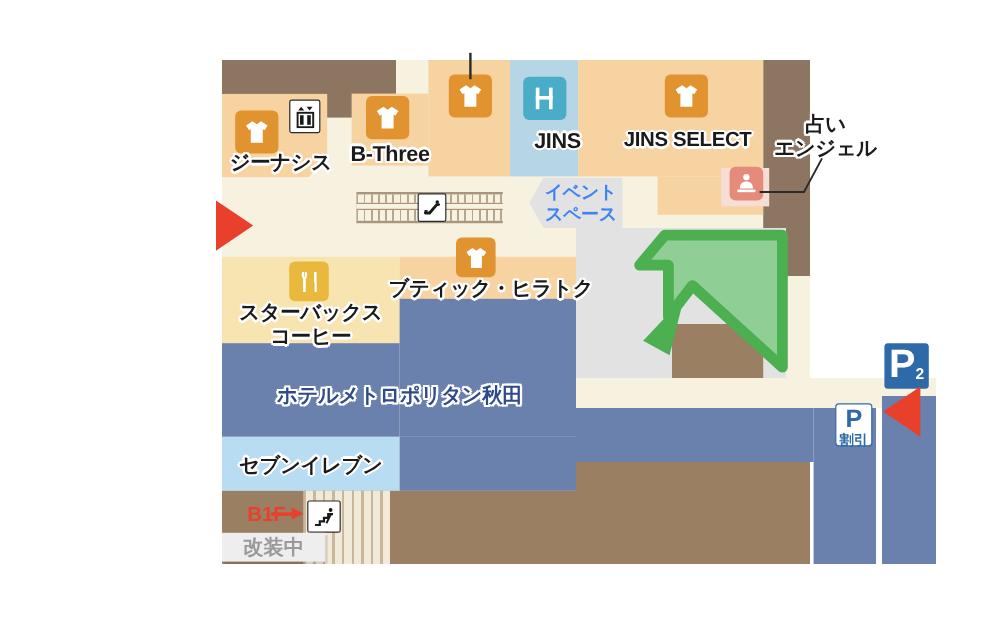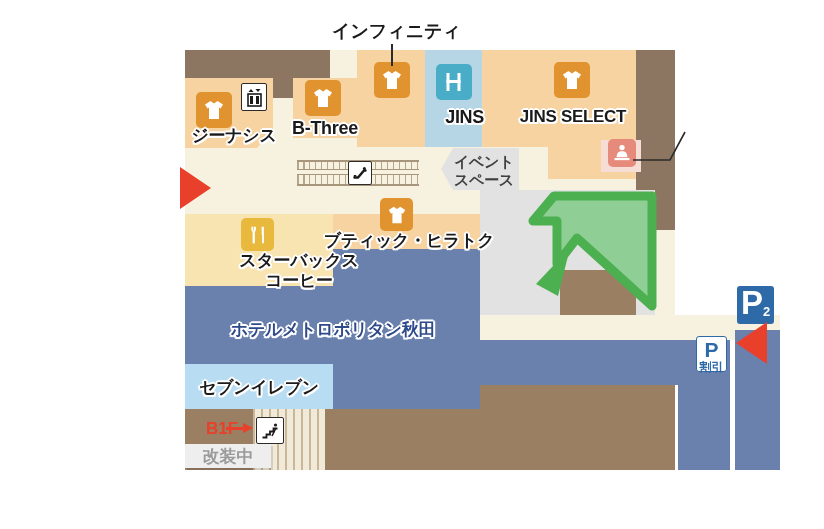--- a/index.html
+++ b/index.html
@@ -69,22 +69,23 @@
     line-height: 1.18;
     white-space: pre;
   }
   .lbl-blue {
     color: #2e4a8a;
     text-shadow:
       2px 0 0 #fff, -2px 0 0 #fff, 0 2px 0 #fff, 0 -2px 0 #fff,
       1.5px 1.5px 0 #fff, -1.5px 1.5px 0 #fff, 1.5px -1.5px 0 #fff, -1.5px -1.5px 0 #fff;
   }
   .lbl-gray {
-    color: #404040;
+    color: #3b82f6;
     text-shadow: none;
+    font-family: Liberation Mono, monospace;
   }
 
   
   #entrance-label {
     position: absolute;
     font-size: 33px;
     color: #1a1a1a;
     font-weight: normal;
     letter-spacing: 1px;
     white-space: pre;
@@ -380,37 +381,38 @@
 
   <div class="tri-left" style="left:736px; top:322px;"></div>
 
   <div id="parking-discount" style="left:696px; top:336px; width:29px; height:32px;">
     <span class="pd-main">P</span>
     <span class="pd-sub">割引</span>
   </div>
 
   <div class="tri-right" style="left:180px; top:167px;"></div>
 
-  <div class="lbl-plain" style="left:332px; top:21px; width:120px; font-size:18px;">インフィニティ</div>
   <div class="leader" style="left:391px; top:44px; width:1.6px; height:22px;"></div>
 
+  <div class="lbl" style="left:638px; top:94px; width:100px; font-size:17px;">占い
+エンジェル</div>
 
   <svg class="abs" style="left:630px; top:130px; width:60px; height:40px;" viewBox="0 0 60 40">
     <path d="M55 2 L40 30 L3 30" stroke="#2b2b2b" stroke-width="1.6" fill="none"></path>
   </svg>
 
   <div class="lbl" style="left:179px; top:126px; width:110px; font-size:17px;">ジーナシス</div>
 
   <div class="lbl" style="left:285px; top:118px; width:80px; font-size:18px;">B-Three</div>
 
   <div class="lbl" style="left:424px; top:107px; width:60px; font-size:18px;text-align:right;">JINS</div>
 
   <div class="lbl" style="left:512px; top:107px; width:122px; font-size:17px;">JINS SELECT</div>
 
-  <div class="lbl" style="left:194px; top:251px; width:130px; font-size:17px;margin-left:40px;">スターバックス
+  <div class="lbl" style="left:194px; top:251px; width:130px; font-size:17px;">スターバックス
 コーヒー</div>
 
   <div class="lbl" style="left:320px; top:231px; width:178px; font-size:17px;">ブティック・ヒラトク</div>
 
   <div class="lbl" style="left:189px; top:378px; width:140px; font-size:17px;">セブンイレブン</div>
 
   <div class="lbl lbl-blue" style="left:218px; top:320px; width:230px; font-size:17px;">ホテルメトロポリタン秋田</div>
 
   <div class="lbl lbl-gray" style="left:449px; top:153px; width:70px; font-size:15px;">イベント
 スペース</div>

